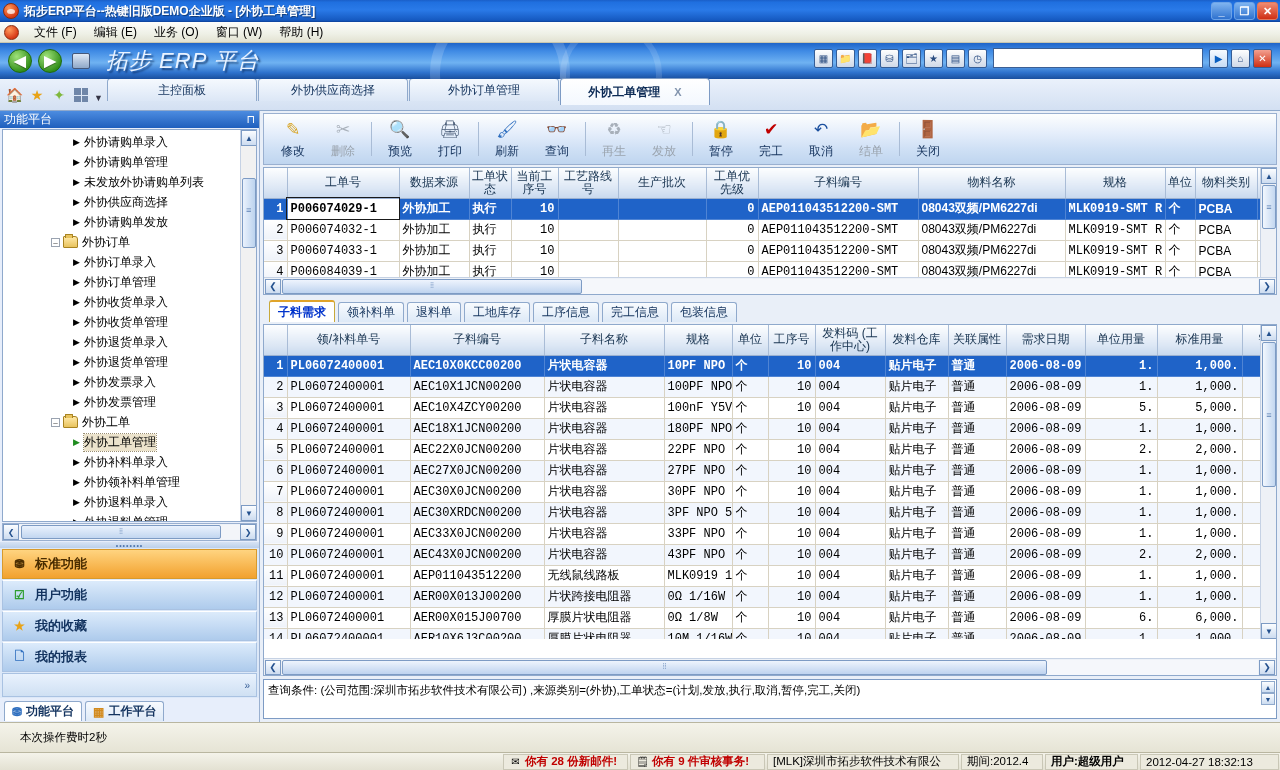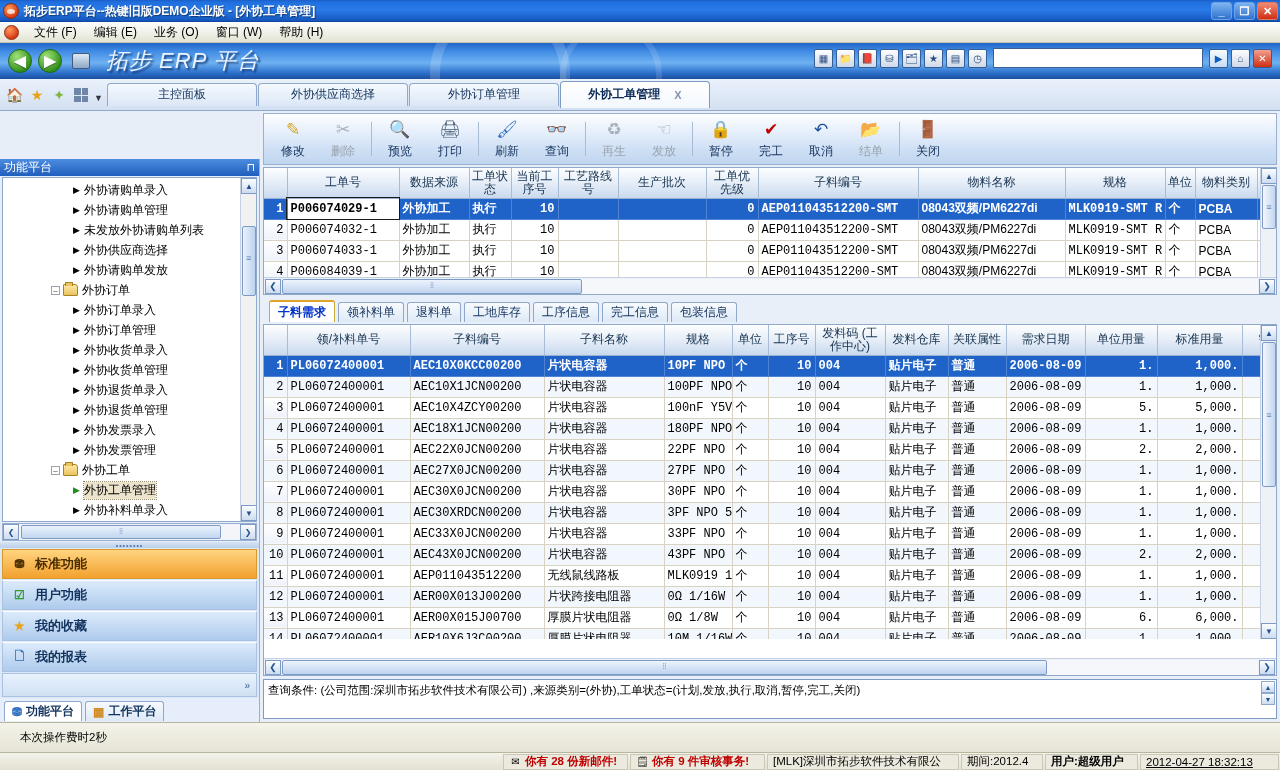--- a/index.html
+++ b/index.html
@@ -64,33 +64,33 @@
   .bt-ic.go{ background:linear-gradient(180deg,#f6fbff,#c8dcf4); color:#0a5fc0;}
   .bt-ic.red{ background:linear-gradient(180deg,#f3a090,#cf2e12); color:#fff;}
 
   
   .tabstrip { height:32px; background:linear-gradient(180deg,#eaf1fb,#d3e0f2); display:flex; align-items:flex-end;
      border-bottom:1px solid #8fa9cc; padding-left:4px; }
   .qi { width:22px;height:24px; display:flex;align-items:center;justify-content:center; font-size:14px; margin-bottom:3px;}
   .grid-ic{ width:14px;height:14px; display:grid; grid-template-columns:1fr 1fr; grid-template-rows:1fr 1fr; gap:1px;}
   .grid-ic i{ background:#6f86a8; display:block;}
   .caret{ font-size:9px; color:#334; margin:0 4px 7px 2px;}
-  .tabs { display:flex; align-items:center; height:32px; gap:0; }
+  .tabs { display:flex; align-items:flex-start; height:32px; gap:0; }
   .tab { height:23px; min-width:150px; padding:0 14px; display:flex; align-items:center; justify-content:center;
      background:linear-gradient(180deg,#f5f9fe,#dce7f6); border:1px solid #8fa9cc; border-bottom:none;
      border-radius:4px 4px 0 0; margin-right:1px; font-size:12px; color:#12325c; white-space:nowrap;}
   .tab.active{ height:27px; background:linear-gradient(180deg,#ffffff,#f3f8fe); font-weight:bold; color:#0b2a55;
      border-color:#7d9bc4; position:relative; z-index:3;}
   .tab .x{ margin-left:14px; color:#8294ad; font-weight:bold; font-size:11px;}
 
   
   .body { flex:1; display:flex; background:#e8eef8; overflow:hidden;}
 
   
-  .leftpanel { width:260px; display:flex; flex-direction:column; background:#e7eefb; border-right:1px solid #9ab0d0;margin-top:48px;}
+  .leftpanel { width:260px; display:flex; flex-direction:column; background:#e7eefb; border-right:1px solid #9ab0d0;}
   .lp-head { height:17px; background:linear-gradient(180deg,#4c8ce0,#1f5fbd); color:#fff; font-size:12px;
      display:flex; align-items:center; justify-content:space-between; padding:0 4px; font-weight:normal;}
   .lp-head .pin{ font-size:11px; }
   .tree-wrap{ flex:1; background:#fff; border:1px solid #8fa9cc; margin:1px 2px 0 2px; position:relative; overflow:hidden;}
   .tree{ padding:2px 0 0 0; font-size:12px; }
   .tnode{ height:20px; display:flex; align-items:center; white-space:nowrap; padding-left:4px;}
   .tnode .ind{ display:inline-block; }
   .tri{ color:#000; font-size:9px; margin-right:4px;}
   .tri.green{ color:#1e8c1e;}
   .folder{ width:15px;height:12px; margin-right:4px; background:linear-gradient(180deg,#ffe9a8,#e8c35e);
@@ -945,18 +945,18 @@
     </div>
     <div class="sb-cell" style="width:192px;">
       <span>[MLK]深圳市拓步软件技术有限公</span>
     </div>
     <div class="sb-cell" style="width:82px;">
       <span>期间:2012.4</span>
     </div>
     <div class="sb-cell" style="width:93px;font-weight:bold;">
       <span>用户:超级用户</span>
     </div>
-    <div class="sb-cell" style="flex:1;text-decoration:underline;">
+    <div class="sb-cell" style="flex:1;">
       <span>2012-04-27 18:32:13</span>
     </div>
   </div>
 
 </div>
 
 </body></html>

